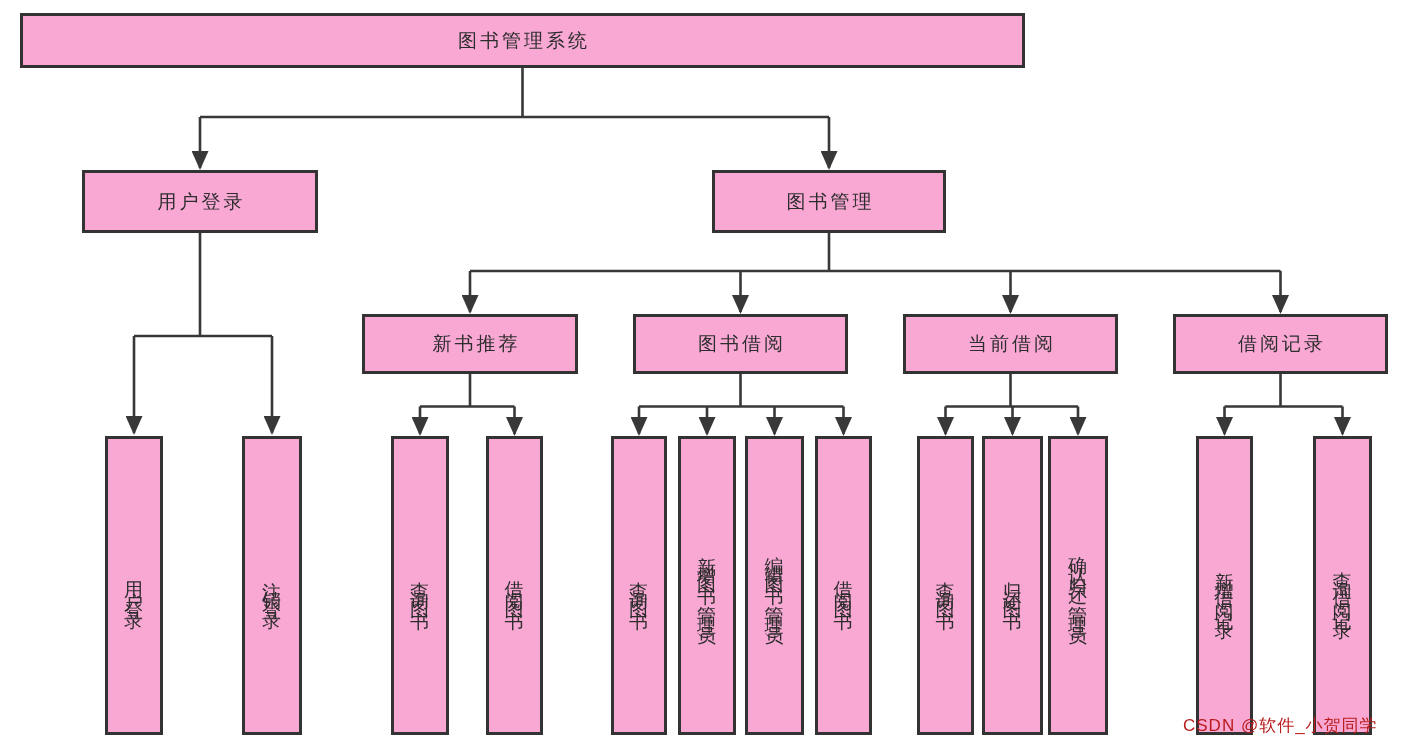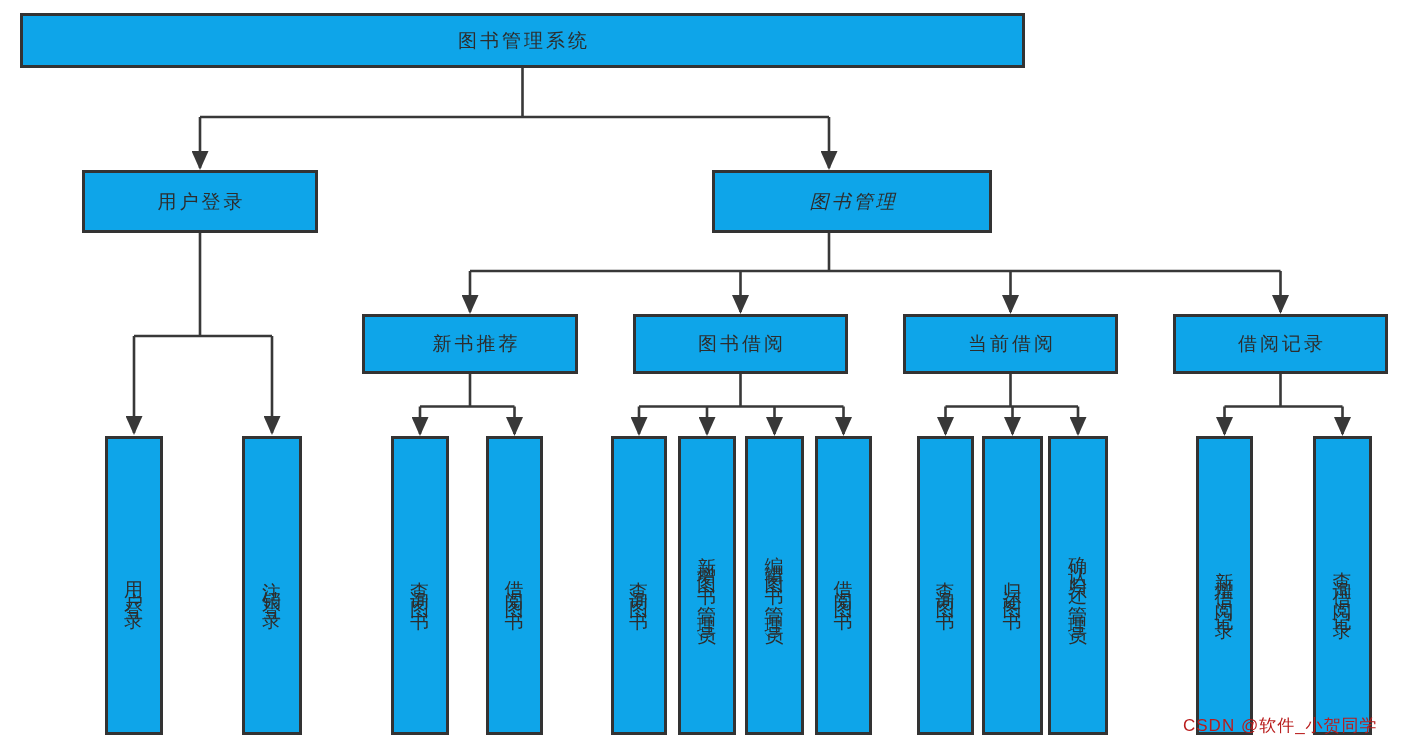--- a/index.html
+++ b/index.html
@@ -14,21 +14,21 @@
   .connectors {
     position: absolute;
     left: 0; top: 0;
     width: 1405px; height: 747px;
     z-index: 0;
   }
   .node {
     position: absolute;
     box-sizing: border-box;
     border: 3px solid #333333;
-    background: #0ea5e9;
+    background: #f9a8d4;
     display: flex;
     align-items: center;
     justify-content: center;
     color: #2d2d2d;
     z-index: 1;
   }
   .node .lbl {
     font-size: 19px;
     letter-spacing: 3px;
     white-space: nowrap;
@@ -101,21 +101,21 @@
     </g>
   </svg>
 
   <div class="node" style="left:20px;top:13px;width:1005px;height:55px;">
     <span class="lbl">图书管理系统</span>
   </div>
 
   <div class="node" style="left:82px;top:170px;width:236px;height:63px;">
     <span class="lbl">用户登录</span>
   </div>
-  <div class="node" style="left:712px;top:170px;width:280px;height:63px;font-style:italic;">
+  <div class="node" style="left:712px;top:170px;width:234px;height:63px;">
     <span class="lbl">图书管理</span>
   </div>
 
   <div class="node" style="left:362px;top:314px;width:216px;height:60px;padding-left:10px;">
     <span class="lbl">新书推荐</span>
   </div>
   <div class="node" style="left:633px;top:314px;width:215px;height:60px;">
     <span class="lbl">图书借阅</span>
   </div>
   <div class="node" style="left:903px;top:314px;width:215px;height:60px;">

